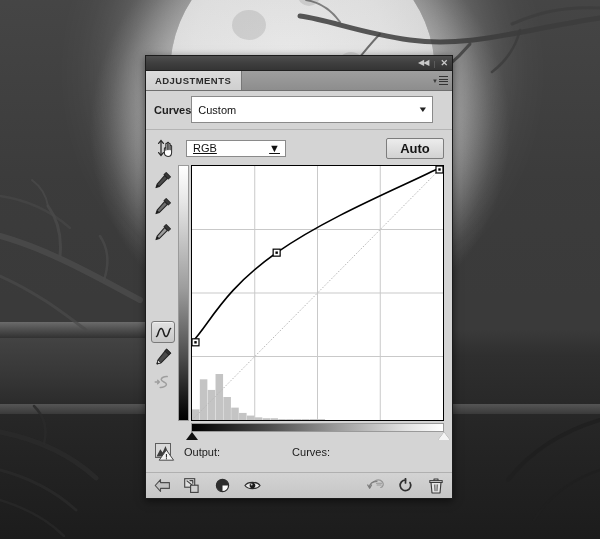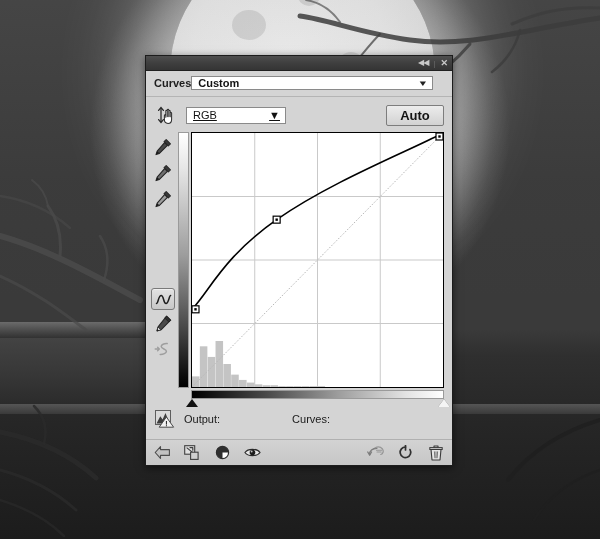--- a/index.html
+++ b/index.html
@@ -90,23 +90,23 @@
 
   
   .presetrow{
     display:flex;align-items:center;gap:0;
     padding:5px 19px 6px 8px;
     border-bottom:1px solid #b4b4b4;
     background:#d4d4d4;
   }
   .preset-label{font-weight:bold;font-size:11px;color:#1d1d1d;}
   .combo{
-    flex:1;height:14px;background:#fff;border:1px solid #8a8a8a;
+    flex:1;height:27px;background:#fff;border:1px solid #8a8a8a;
     display:flex;align-items:center;justify-content:space-between;
-    padding:0 5px 0 6px;box-sizing:border-box;font-size:11px;color:#111;font-weight:bold;
+    padding:0 5px 0 6px;box-sizing:border-box;font-size:11px;color:#111;
   }
   .combo .caret{font-size:8px;color:#222;transform:scaleX(1.35);}
 
   
   .chanrow{
     display:flex;align-items:center;gap:0;
     padding:7px 8px 6px 8px;
     background:#d4d4d4;
   }
   .targetedtool{
@@ -237,20 +237,35 @@
 </div>
 
 <div id="panel">
 
   <div class="titlebar">
     <span class="tb-btn">◀◀</span>
     <span class="tb-sep">|</span>
     <span class="tb-close">✕</span>
   </div>
 
+  <div class="tabstrip">
+    <div class="tab-active">
+      <span>ADJUSTMENTS</span>
+    </div>
+    <div class="tabfill"></div>
+    <div class="panel-menu">
+      <span class="pm-tri">▼</span>
+      <span class="pm-lines">
+          <i></i>
+          <i></i>
+          <i></i>
+          <i></i>
+        </span>
+    </div>
+  </div>
 
   <div class="presetrow">
     <span class="preset-label">Curves</span>
     <div class="combo">
       <span>Custom</span>
       <span class="caret">▼</span>
     </div>
   </div>
 
   <div class="chanrow">

